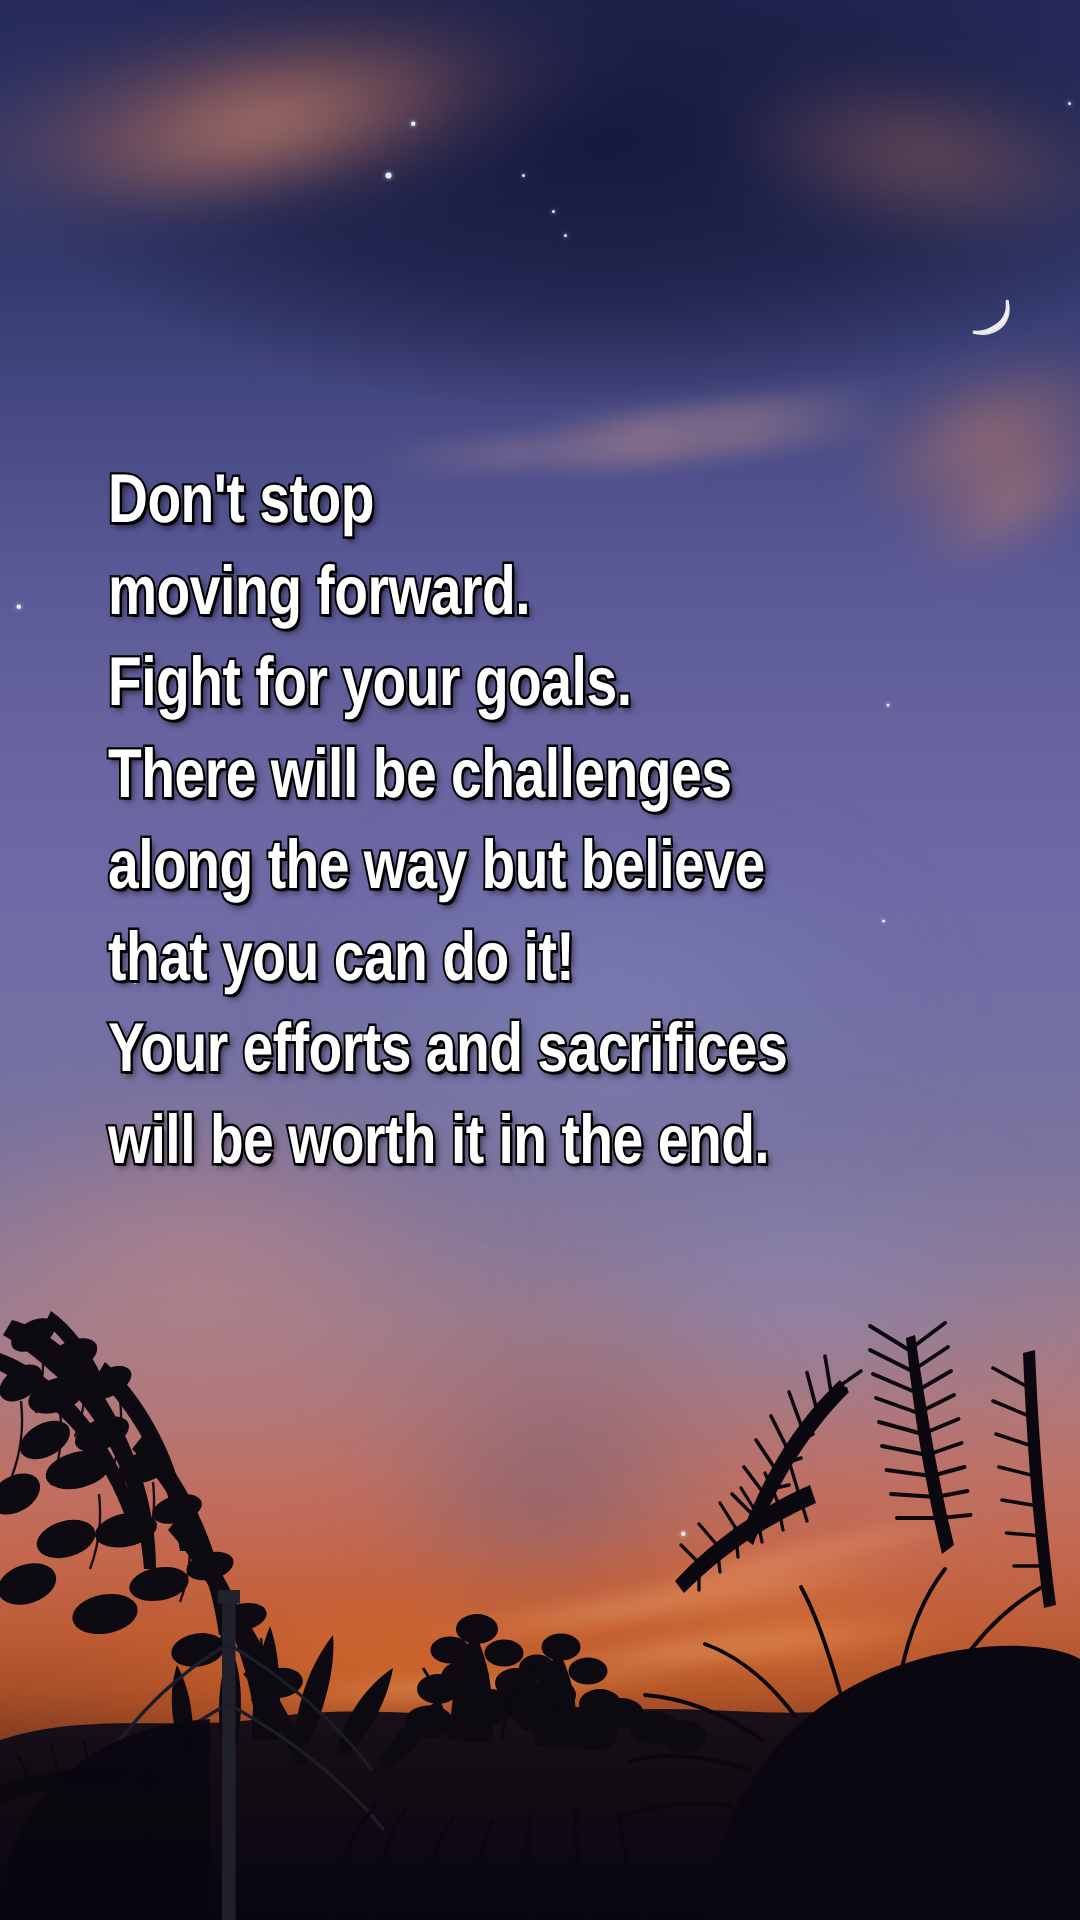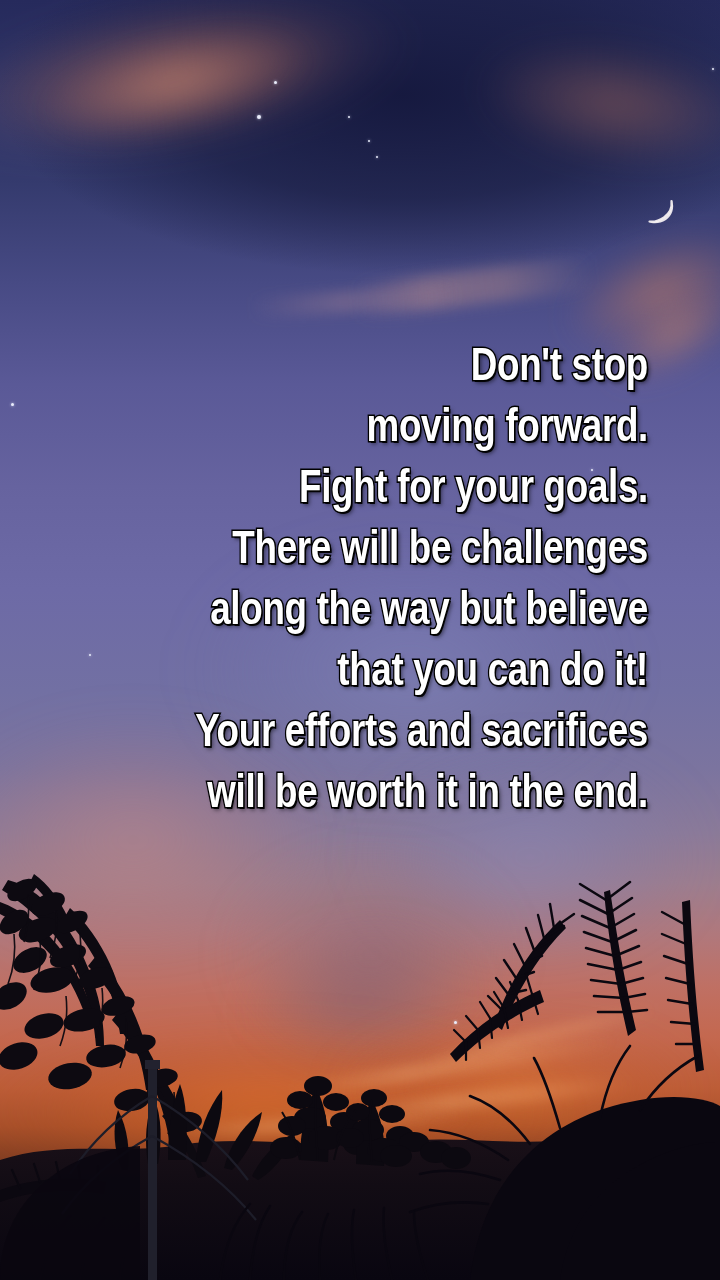--- a/index.html
+++ b/index.html
@@ -245,23 +245,23 @@
     position: absolute;
     left: 0; bottom: 0;
     width: 720px; height: 420px;
     pointer-events: none;
   }
 
   
   .quote-block {
     position: absolute;
     left: 0;
-    top: 334px;
+    top: 302px;
     width: 720px;
-    text-align: right;
+    text-align: left;
     z-index: 40;
   }
   .quote-line {
     display: block;
     font-family: "Liberation Sans Narrow", "Liberation Sans", sans-serif;
     font-weight: bold;
     font-size: 46px;
     line-height: 61px;
     letter-spacing: -0.4px;
     color: #ffffff;

